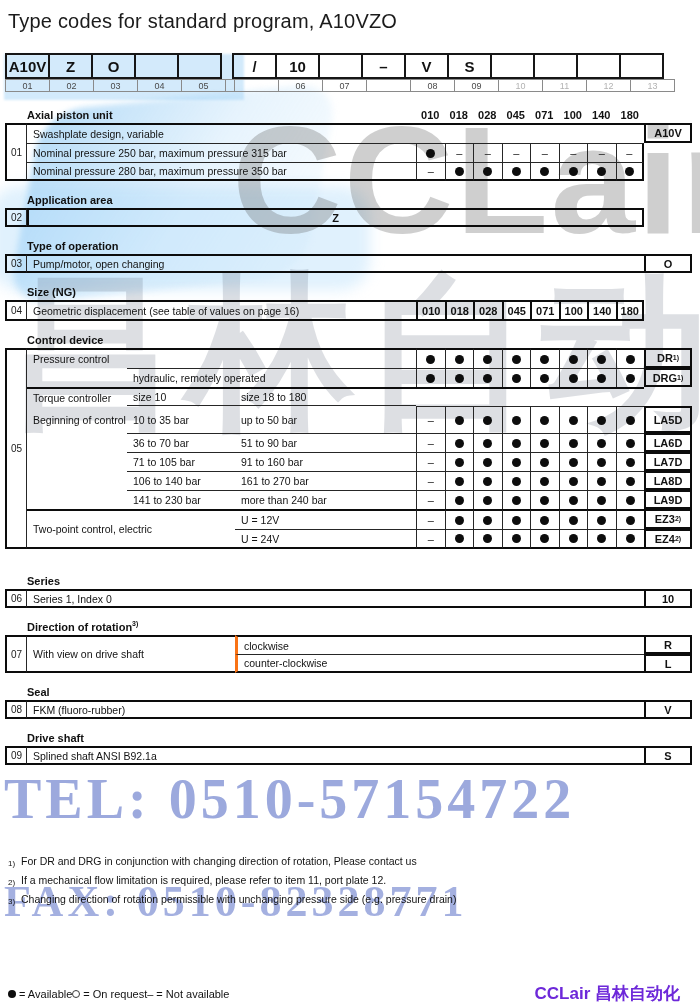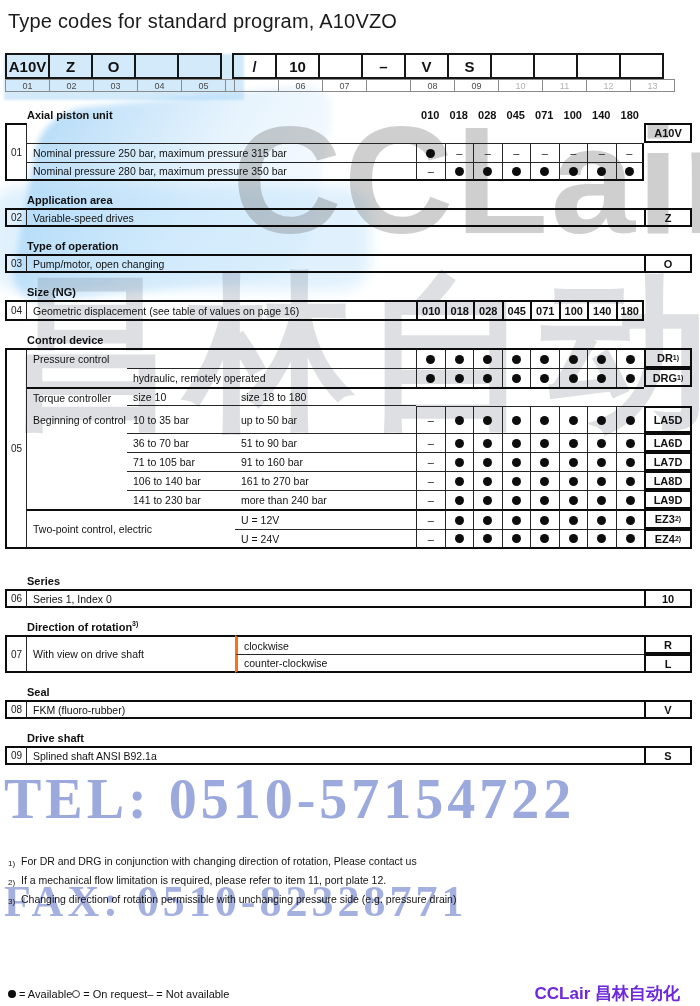--- a/index.html
+++ b/index.html
@@ -150,20 +150,21 @@
       <div class="hsz">028</div>
       <div class="hsz">045</div>
       <div class="hsz">071</div>
       <div class="hsz">100</div>
       <div class="hsz">140</div>
       <div class="hsz">180</div>
       <div class="hsp"></div>
     </div>
     <div class="tbl axl">
       <div class="numcell l2 t2 b2 r1" style="grid-area:1/1/4/2">01</div>
+      <div class="lbl t2" style="grid-area:1/2/2/11">Swashplate design, variable</div>
       <div class="code" style="grid-area:1/11/2/12">A10V</div>
       <div class="lbl t1" style="grid-area:2/2/3/3">Nominal pressure 250 bar, maximum pressure 315 bar</div>
       <div class="dots dt1 capped" style="grid-area:2/3/3/11">
           <span class="dcell">
             <i class="dot"></i>
           </span>
           <span class="dcell">–</span>
           <span class="dcell">–</span>
           <span class="dcell">–</span>
           <span class="dcell">–</span>
@@ -194,21 +195,20 @@
           </span>
           <span class="dcell">
             <i class="dot"></i>
           </span>
         </div>
     </div>
 
     <div class="shead">Application area</div>
     <div class="tbl srow">
       <div class="numcell l2 t2 b2 r1">02</div>
-      <div class="lbl t2 b2">Variable-speed drives</div>
       <div class="code">Z</div>
     </div>
 
     <div class="shead">Type of operation</div>
     <div class="tbl srow">
       <div class="numcell l2 t2 b2 r1">03</div>
       <div class="lbl t2 b2">Pump/motor, open changing</div>
       <div class="code">O</div>
     </div>
 

